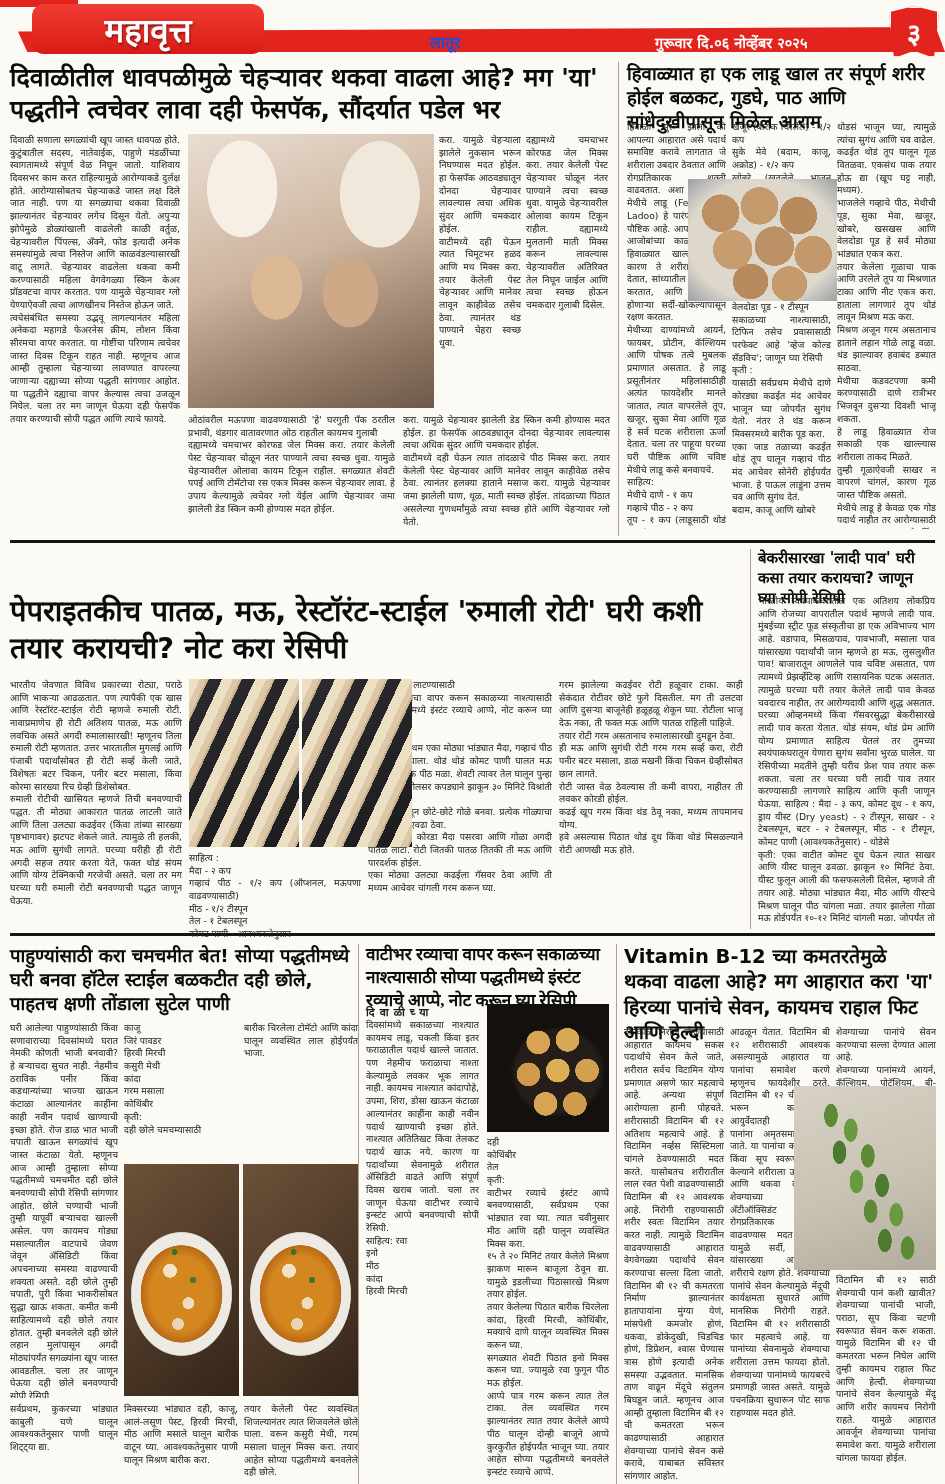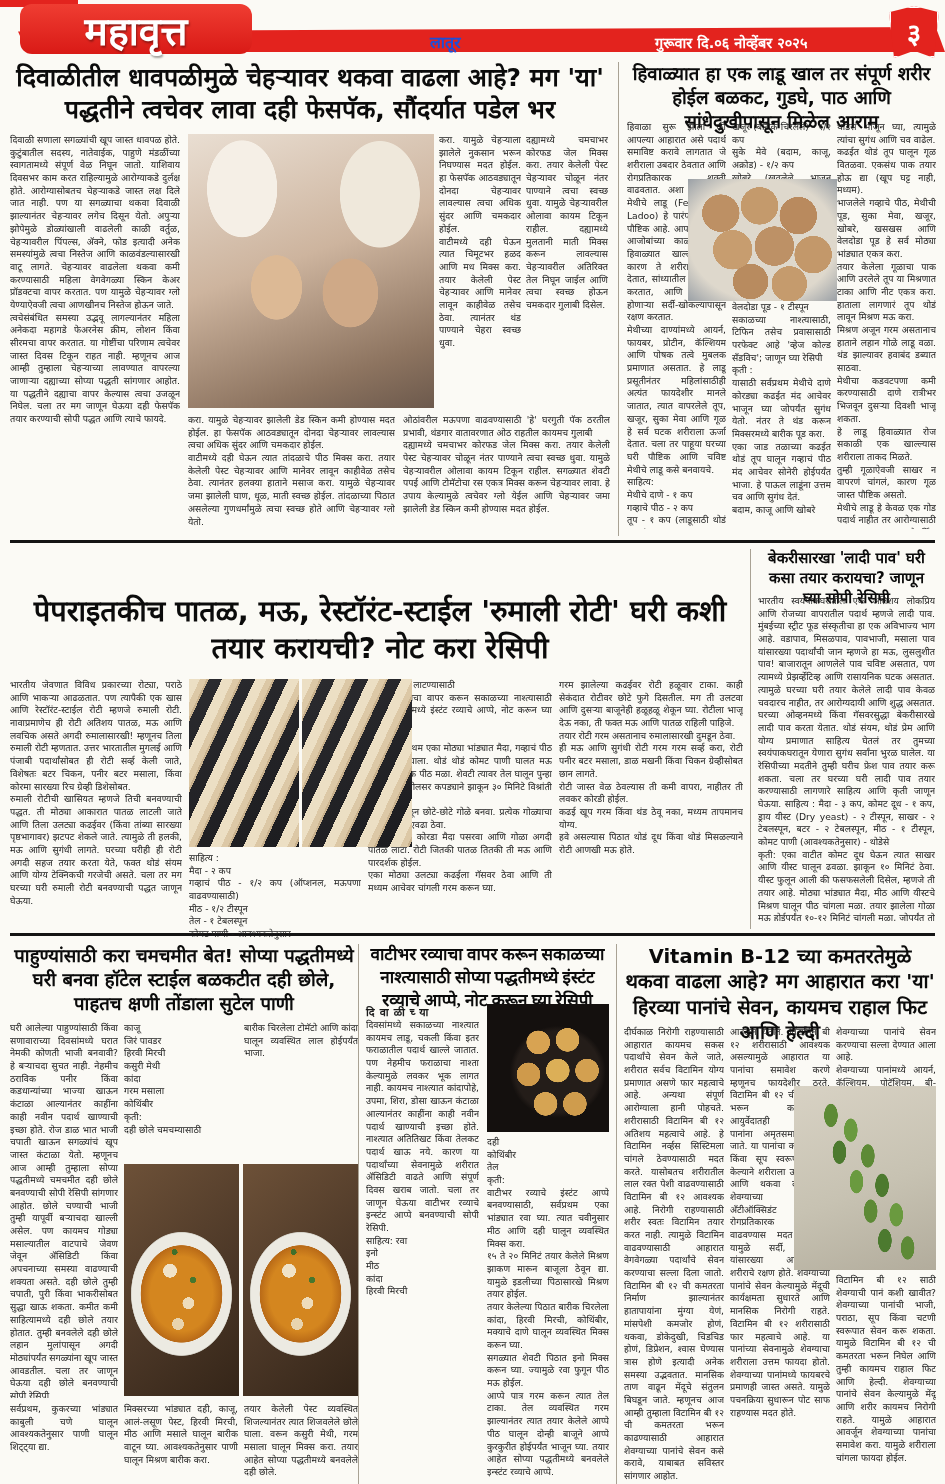--- a/index.html
+++ b/index.html
@@ -3,31 +3,31 @@
 <meta charset="utf-8">
 <style>
   html,body{margin:0;padding:0;background:#e8e6e0;}
   .page{position:relative;width:945px;height:1484px;margin:0 auto;background:#fbfaf5;
         font-family:"DejaVu Sans",sans-serif;overflow:hidden;color:#1b1b1b;}
   
   .mast{position:relative;height:58px;}
   .top-strip{position:absolute;left:0;top:0;width:78px;height:7px;background:#e3231e;}
   .mast-band{position:absolute;left:18px;right:0;top:27px;height:25px;background:#e3231e;
              clip-path:polygon(0 18%,99% 0,100% 100%,1% 100%);}
-  .mast-logo{position:absolute;left:20px;top:4px;width:232px;height:50px;background:linear-gradient(#ef3d32,#d91a16);
+  .mast-logo{position:absolute;left:32px;top:4px;width:232px;height:50px;background:linear-gradient(#ef3d32,#d91a16);
              border-radius:12px;display:flex;align-items:center;justify-content:center;
-             color:#fff;font-weight:bold;font-size:39px;text-shadow:1px 2px 2px rgba(0,0,0,.35);}
+             color:#fff;font-weight:bold;font-size:33px;text-shadow:1px 2px 2px rgba(0,0,0,.35);}
   .mast-edition{position:absolute;left:430px;top:31px;color:#1d4ed8;font-weight:bold;font-size:16px;}
   .mast-date{position:absolute;left:655px;top:32px;color:#fff;font-weight:bold;font-size:14.5px;}
   .mast-page{position:absolute;right:6px;top:6px;width:46px;height:48px;background:#e3231e;
              clip-path:polygon(50% 0,100% 12%,90% 100%,50% 86%,10% 100%,0 12%);
              display:flex;align-items:center;justify-content:center;color:#fff;font-weight:bold;font-size:27px;
              border:2px solid #fff;}
   
-  .hl{font-weight:bold;text-align:center;color:#0b0b0b;margin:0;}
+  .hl{font-weight:bold;color:#0b0b0b;margin:0;}
   .col{font-size:9.2px;line-height:1.38;text-align:justify;white-space:pre-line;
        overflow:hidden;color:#1c1c1c;}
   .rule{border-top:3px solid #141414;margin:4px 10px;}
   .ph{flex:none;}
   
   .s1{display:flex;padding:4px 10px 0 10px;gap:8px;height:474px;}
   .a1{width:600px;}
   .a1 .hl{font-size:25px;line-height:1.28;height:66px;margin-bottom:6px;}
   .a1-body{display:flex;gap:8px;height:396px;}
   .a1-col1{width:170px;height:396px;}
@@ -161,24 +161,24 @@
         <div class="col a1-col1">दिवाळी सणाला सगळ्यांची खूप जास्त धावपळ होते. कुटुंबातील सदस्य, नातेवाईक, पाहुणे मंडळींच्या स्वागतामध्ये संपूर्ण वेळ निघून जातो. याशिवाय दिवसभर काम करत राहिल्यामुळे आरोग्याकडे दुर्लक्ष होते. आरोग्यासोबतच चेहऱ्याकडे जास्त लक्ष दिले जात नाही. पण या सगळ्याचा थकवा दिवाळी झाल्यानंतर चेहऱ्यावर लगेच दिसून येतो. अपुऱ्या झोपेमुळे डोळ्यांखाली वाढलेली काळी वर्तुळ, चेहऱ्यावरील पिंपल्स, ॲक्ने, फोड इत्यादी अनेक समस्यांमुळे त्वचा निस्तेज आणि काळवंडल्यासारखी वाटू लागते. चेहऱ्यावर वाढलेला थकवा कमी करण्यासाठी महिला वेगवेगळ्या स्किन केअर प्रॉडक्टचा वापर करतात. पण यामुळे चेहऱ्यावर ग्लो येण्याऐवजी त्वचा आणखीनच निस्तेज होऊन जाते.
 त्वचेसंबंधित समस्या उद्भवू लागल्यानंतर महिला अनेकदा महागडे फेअरनेस क्रीम, लोशन किंवा सीरमचा वापर करतात. या गोष्टींचा परिणाम त्वचेवर जास्त दिवस टिकून राहत नाही. म्हणूनच आज आम्ही तुम्हाला चेहऱ्याच्या लावण्यात वापरल्या जाणाऱ्या दह्याच्या सोप्या पद्धती सांगणार आहोत. या पद्धतीने दह्याचा वापर केल्यास त्वचा उजळून निघेल. चला तर मग जाणून घेऊया दही फेसपॅक तयार करण्याची सोपी पद्धत आणि त्याचे फायदे.</div>
         <div class="a1-right">
           <div class="a1-top">
             <div class="ph ph-facepack"></div>
             <div class="col a1-narrow">करा. यामुळे चेहऱ्याला झालेले नुकसान भरून निघण्यास मदत होईल. हा फेसपॅक आठवड्यातून दोनदा चेहऱ्यावर लावल्यास त्वचा अधिक सुंदर आणि चमकदार होईल.
 वाटीमध्ये दही घेऊन त्यात चिमूटभर हळद आणि मध मिक्स करा. तयार केलेली पेस्ट चेहऱ्यावर आणि मानेवर लावून काहीवेळ तसेच ठेवा. त्यानंतर थंड पाण्याने चेहरा स्वच्छ धुवा.</div>
             <div class="col a1-narrow">दह्यामध्ये चमचाभर कोरफड जेल मिक्स करा. तयार केलेली पेस्ट चेहऱ्यावर चोळून नंतर पाण्याने त्वचा स्वच्छ धुवा. यामुळे चेहऱ्यावरील ओलावा कायम टिकून राहील. दह्यामध्ये मुलतानी माती मिक्स करून लावल्यास चेहऱ्यावरील अतिरिक्त तेल निघून जाईल आणि त्वचा स्वच्छ होऊन चमकदार गुलाबी दिसेल.</div>
           </div>
           <div class="a1-bottom">
+            <div class="col a1-bcol">ओठांवरील मऊपणा वाढवण्यासाठी 'हे' घरगुती पॅक ठरतील प्रभावी, थंडगार वातावरणात ओठ राहतील कायमच गुलाबी
+दह्यामध्ये चमचाभर कोरफड जेल मिक्स करा. तयार केलेली पेस्ट चेहऱ्यावर चोळून नंतर पाण्याने त्वचा स्वच्छ धुवा. यामुळे चेहऱ्यावरील ओलावा कायम टिकून राहील. सगळ्यात शेवटी पपई आणि टोमॅटोचा रस एकत्र मिक्स करून चेहऱ्यावर लावा. हे उपाय केल्यामुळे त्वचेवर ग्लो येईल आणि चेहऱ्यावर जमा झालेली डेड स्किन कमी होण्यास मदत होईल.</div>
             <div class="col a1-bcol">करा. यामुळे चेहऱ्यावर झालेली डेड स्किन कमी होण्यास मदत होईल. हा फेसपॅक आठवड्यातून दोनदा चेहऱ्यावर लावल्यास त्वचा अधिक सुंदर आणि चमकदार होईल.
 वाटीमध्ये दही घेऊन त्यात तांदळाचे पीठ मिक्स करा. तयार केलेली पेस्ट चेहऱ्यावर आणि मानेवर लावून काहीवेळ तसेच ठेवा. त्यानंतर हलक्या हाताने मसाज करा. यामुळे चेहऱ्यावर जमा झालेली घाण, धूळ, माती स्वच्छ होईल. तांदळाच्या पिठात असलेल्या गुणधर्मांमुळे त्वचा स्वच्छ होते आणि चेहऱ्यावर ग्लो येतो.</div>
-            <div class="col a1-bcol">ओठांवरील मऊपणा वाढवण्यासाठी 'हे' घरगुती पॅक ठरतील प्रभावी, थंडगार वातावरणात ओठ राहतील कायमच गुलाबी
-दह्यामध्ये चमचाभर कोरफड जेल मिक्स करा. तयार केलेली पेस्ट चेहऱ्यावर चोळून नंतर पाण्याने त्वचा स्वच्छ धुवा. यामुळे चेहऱ्यावरील ओलावा कायम टिकून राहील. सगळ्यात शेवटी पपई आणि टोमॅटोचा रस एकत्र मिक्स करून चेहऱ्यावर लावा. हे उपाय केल्यामुळे त्वचेवर ग्लो येईल आणि चेहऱ्यावर जमा झालेली डेड स्किन कमी होण्यास मदत होईल.</div>
           </div>
         </div>
       </div>
     </article>
 
     <article class="a2">
       <h2 class="hl">हिवाळ्यात हा एक लाडू खाल तर संपूर्ण शरीर होईल बळकट, गुडघे, पाठ आणि सांधेदुखीपासून मिळेल आराम</h2>
       <div class="a2-body">
         <div class="col a2-c">हिवाळा सुरू झाला की आपल्या आहारात असे पदार्थ समाविष्ट करावे लागतात जे शरीराला उबदार ठेवतात आणि रोगप्रतिकारक शक्ती वाढवतात. अशा पदार्थांमध्ये मेथीचे लाडू (Fenugreek Ladoo) हे पारंपरिक आणि पौष्टिक आहे. आपल्या आजी-आजोबांच्या काळापासून हे हिवाळ्यात खाल्ले जातात कारण ते शरीराला ताकद देतात, सांध्यातील वेदना कमी करतात, आणि हिवाळ्यात होणाऱ्या सर्दी-खोकल्यापासून रक्षण करतात.
 मेथीच्या दाण्यांमध्ये आयर्न, फायबर, प्रोटीन, कॅल्शियम आणि पोषक तत्वे मुबलक प्रमाणात असतात. हे लाडू प्रसूतीनंतर महिलांसाठीही अत्यंत फायदेशीर मानले जातात, त्यात वापरलेले तूप, खजूर, सुका मेवा आणि गूळ हे सर्व घटक शरीराला ऊर्जा देतात. चला तर पाहूया घरच्या घरी पौष्टिक आणि चविष्ट मेथीचे लाडू कसे बनवायचे.

